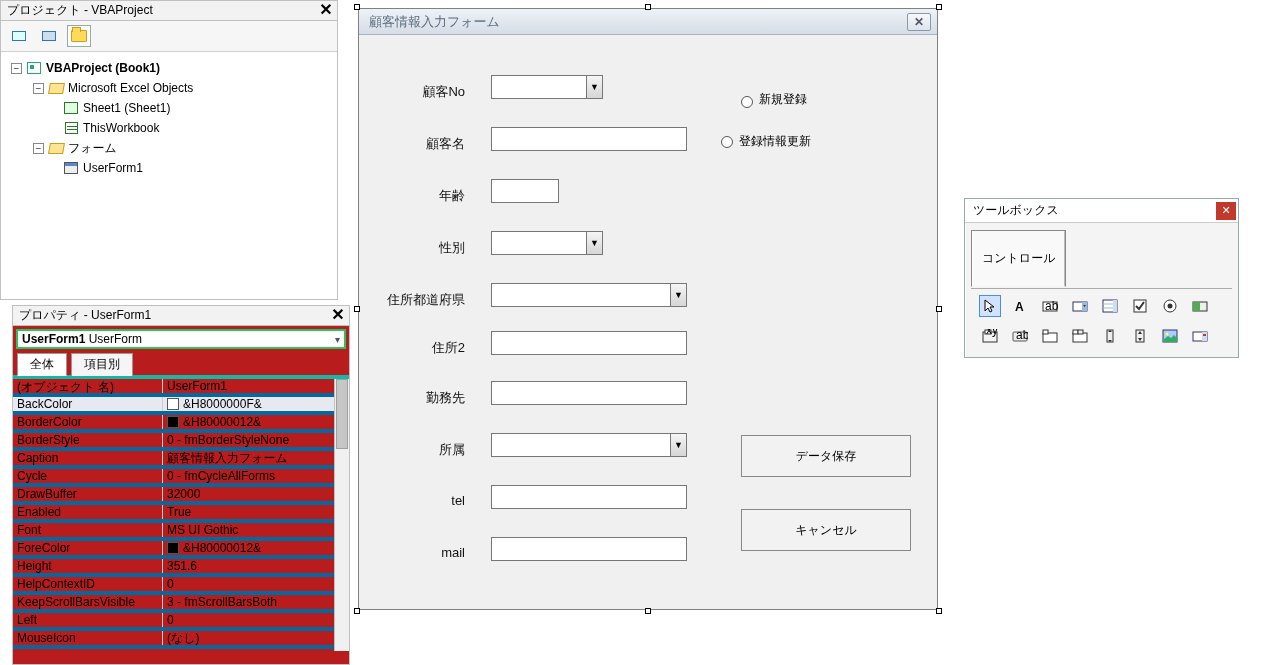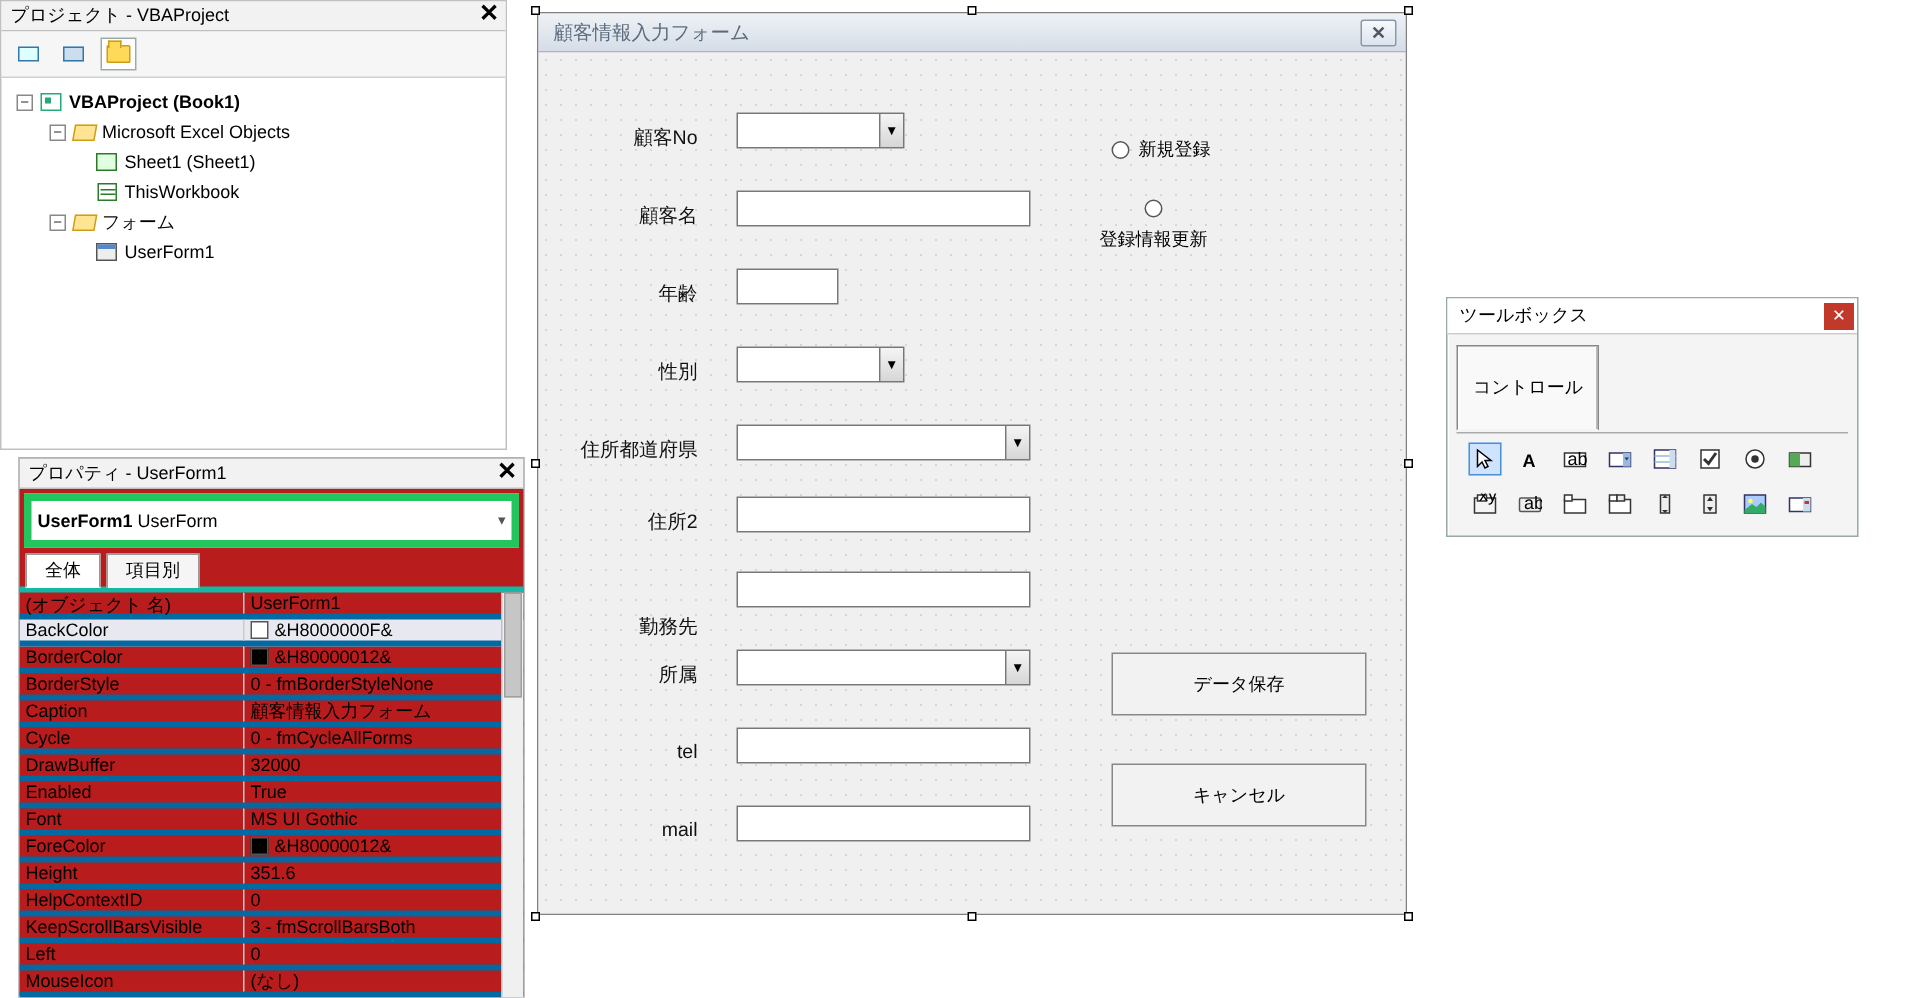--- a/index.html
+++ b/index.html
@@ -30,21 +30,21 @@
   .ico-folder-open { width:15px; height:11px; background:#ffe493; border:1px solid #cc9e1a; transform: skewX(-10deg); }
   .ico-sheet { width:14px; height:12px; border:1px solid #2a7a2a; background:#e0ffe0; }
   .ico-book { width:13px; height:12px; border:1px solid #2a7a2a; background:#fff; position:relative;}
   .ico-book::after{content:"";position:absolute;left:1px;top:3px;width:10px;height:1px;background:#2a7a2a;box-shadow:0 3px #2a7a2a;}
   .ico-form { width:14px; height:12px; border:1px solid #555; background:#eee; position:relative; }
   .ico-form::before{content:"";position:absolute;left:0;top:0;right:0;height:3px;background:#5588cc;}
   .bold { font-weight: bold; }
 
   
   .props-panel { position: absolute; left: 12px; top: 305px; width: 338px; height: 360px; border: 1px solid #c0c0c0; background: #b91c1c; }
-  .props-combo { margin: 3px; width: calc(100% - 6px); height: 36px; border: 5px solid #22c55e; padding: 2px 4px; display:flex; align-items:center; justify-content:space-between; background:#fff; }
+  .props-combo { margin: 3px; width: calc(100% - 6px); height: 20px; border: 2px solid #22c55e; padding: 2px 4px; display:flex; align-items:center; justify-content:space-between; background:#fff; }
   .props-combo .arrow { font-size:10px; color:#555; }
   .props-tabs { display: flex; border-bottom: 4px solid #14b8a6; margin-top: 2px; }
   .props-tab { padding: 2px 12px; border: 1px solid #999; border-bottom: none; margin-left: 4px; background: #f5f5f5; cursor: pointer; position: relative; top: 1px; }
   .props-tab.active { background: #fff; border-bottom: 1px solid #fff; }
   .props-grid { height: 272px; overflow: hidden; position: relative; }
   .props-row { display:flex; height:18px; border-bottom:4px solid #0369a1; }
   .props-row.sel { background:#e8e8f0; }
   .props-key { width: 150px; padding-left:4px; border-right:1px solid #ccc; }
   .props-val { flex:1; padding-left:4px; display:flex; align-items:center; gap:4px; }
   .swatch { width:12px; height:12px; border:1px solid #555; }
@@ -272,21 +272,21 @@
       <span class="uf-close-btn">✕</span>
     </div>
     <div class="uf-body">
 
       <span class="lbl" style="left:10px; top:48px; width:96px;">顧客No</span>
       <span class="lbl" style="left:10px; top:100px; width:96px;">顧客名</span>
       <span class="lbl" style="left:10px; top:152px; width:96px;">年齢</span>
       <span class="lbl" style="left:10px; top:204px; width:96px;">性別</span>
       <span class="lbl" style="left:10px; top:256px; width:96px;">住所都道府県</span>
       <span class="lbl" style="left:10px; top:304px; width:96px;">住所2</span>
-      <span class="lbl" style="left:10px; top:374px; width:96px;">勤務先</span>
+      <span class="lbl" style="left:10px; top:354px; width:96px;">勤務先</span>
       <span class="lbl" style="left:10px; top:406px; width:96px;">所属</span>
       <span class="lbl" style="left:10px; top:458px; width:96px;">tel</span>
       <span class="lbl" style="left:10px; top:510px; width:96px;">mail</span>
 
       <div class="cmb" style="left:132px; top:40px; width:112px; height:24px;">
           <span class="dd">▼</span>
         </div>
       <div class="txt" style="left:132px; top:92px; width:196px; height:24px;"></div>
       <div class="txt" style="left:132px; top:144px; width:68px;  height:24px;"></div>
       <div class="cmb" style="left:132px; top:196px; width:112px; height:24px;">
@@ -296,25 +296,25 @@
           <span class="dd">▼</span>
         </div>
       <div class="txt" style="left:132px; top:296px; width:196px; height:24px;"></div>
       <div class="txt" style="left:132px; top:346px; width:196px; height:24px;"></div>
       <div class="cmb" style="left:132px; top:398px; width:196px; height:24px;">
           <span class="dd">▼</span>
         </div>
       <div class="txt" style="left:132px; top:450px; width:196px; height:24px;"></div>
       <div class="txt" style="left:132px; top:502px; width:196px; height:24px;"></div>
 
-      <div class="radio" style="left:382px; top:56px;">
+      <div class="radio" style="left:382px; top:56px;align-items:flex-end;">
         <span class="r"></span>
         <span>新規登録</span>
       </div>
-      <div class="radio" style="left:374px; top:98px;flex-direction:column;">
+      <div class="radio" style="left:362px; top:98px;">
         <span class="r"></span>
         <span>登録情報更新</span>
       </div>
 
       <div class="ufbtn" style="left:382px; top:400px;">
         <span>データ保存</span>
       </div>
       <div class="ufbtn" style="left:382px; top:474px;">
         <span>キャンセル</span>
       </div>

